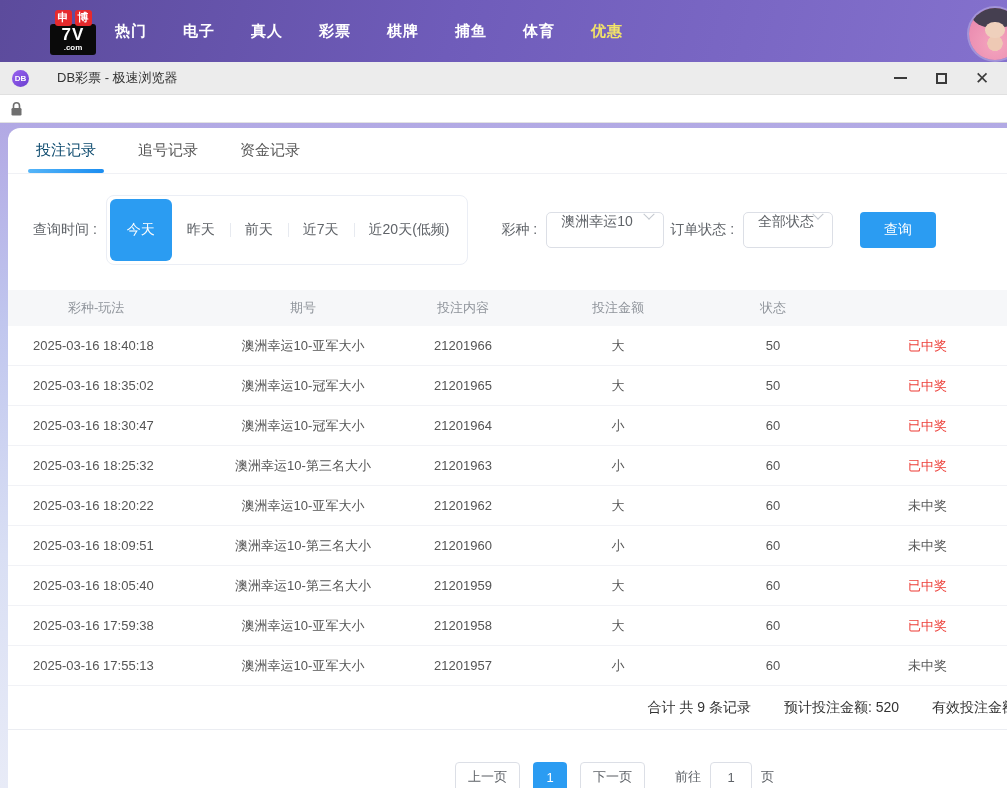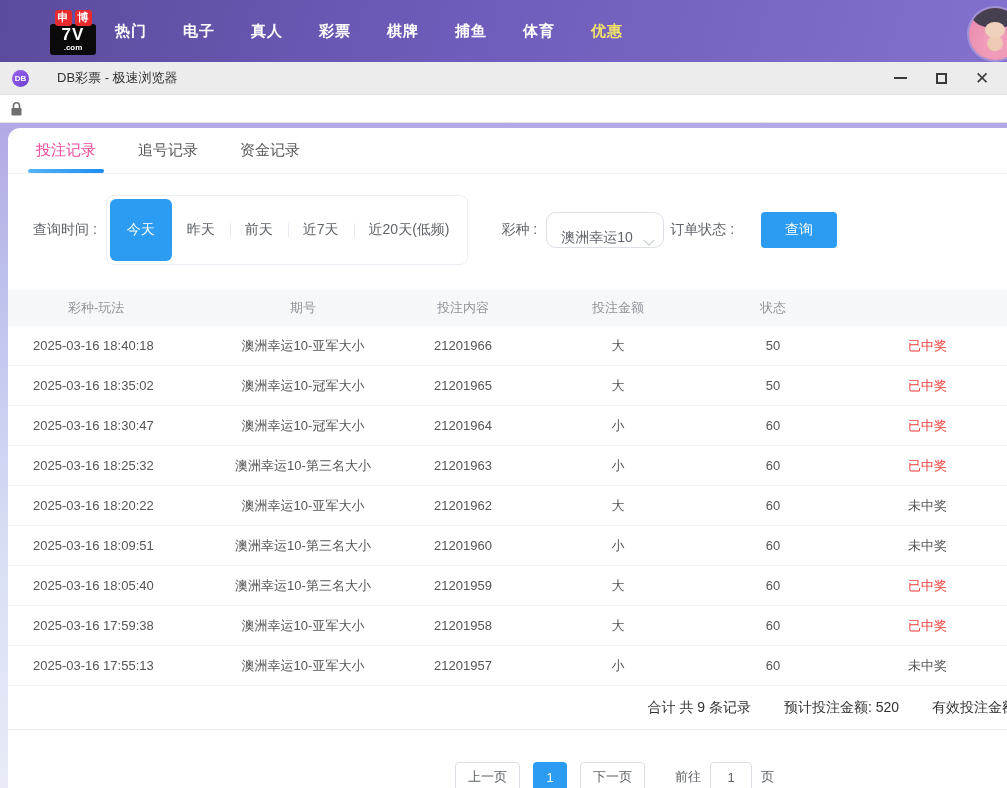--- a/index.html
+++ b/index.html
@@ -48,35 +48,35 @@
   
   .page { position:absolute; top:123px; left:0; right:0; bottom:0;
           background:linear-gradient(180deg,#b2a9e4 0%,#c0c6ee 30%,#d9dff4 65%,#e8ebf7 100%); }
   .card { position:absolute; left:8px; top:5px; right:0; bottom:0; background:#fff;
           border-top-left-radius:12px; }
 
   
   .tabs { display:flex; gap:42px; padding:0 28px; height:46px; align-items:stretch;
           border-bottom:1px solid #f0f1f5; }
   .tab { display:flex; align-items:center; font-size:15px; color:#555; position:relative; cursor:pointer; }
-  .tab.active { color:#ec4899;text-align:right; }
+  .tab.active { color:#0c4a6e;text-align:right; }
   .tab.active::after { content:''; position:absolute; left:-8px; right:-8px; bottom:0; height:4px;
           border-radius:4px; background:linear-gradient(90deg,#55b5f8,#1b8df0); }
 
   
   .filterbar { display:flex; align-items:center; margin:21px 0 0 25px; font-size:14px; color:#5f6368; }
   .time-group { display:flex; align-items:center; border:1px solid #ebeef5; border-radius:8px;
           padding:3px; margin-left:9px; }
   .time-opt { padding:7px 15px; color:#5f6368; cursor:pointer; position:relative; font-size:14px; }
   .time-opt.active { background:#2b9cf2; color:#fff; border-radius:6px; padding:22px 17px; }
   .time-opt:not(.active)+.time-opt:not(.active)::before { content:''; position:absolute; left:0;
           top:9px; bottom:9px; width:1px; background:#e7eaf0; }
   .flabel-lottery { margin-left:33px; }
   .flabel-status { margin-left:6px; }
-  .select { display:flex; align-items:flex-end; border:1px solid #dcdfe6; border-radius:10px;
+  .select { display:flex; align-items:flex-start; border:1px solid #dcdfe6; border-radius:5px;
           height:36px; background:#fff; padding:0 10px 0 14px; margin-left:9px; color:#5f6368;
           cursor:pointer; font-size:14px; }
   .select-lottery { width:118px; }
   .select-status { width:90px; }
   .chev { width:8px; height:8px; border-right:1.5px solid #c4c8cf; border-bottom:1.5px solid #c4c8cf;
           transform:rotate(45deg) translate(-2px,-2px); margin-left:auto; }
   .query-btn { width:76px; height:36px; margin-left:27px; background:#2b9cf2; color:#fff;
           border:none; border-radius:4px; font-size:14px; cursor:pointer;
           font-family:"Liberation Sans","DejaVu Sans",sans-serif; }
 
@@ -172,20 +172,24 @@
           <span class="time-opt">前天</span>
           <span class="time-opt">近7天</span>
           <span class="time-opt">近20天(低频)</span>
         </div>
       <span class="flabel-lottery">彩种 :</span>
       <div class="select select-lottery">
         <span>澳洲幸运10</span>
         <span class="chev"></span>
       </div>
       <span class="flabel-status">订单状态 :</span>
+      <div class="select select-status">
+        <span>全部状态</span>
+        <span class="chev"></span>
+      </div>
       <button class="query-btn">查询</button>
     </div>
 
     <div class="table">
       <div class="thead">
           <div class="th">彩种-玩法</div>
           <div class="th">期号</div>
           <div class="th">投注内容</div>
           <div class="th">投注金额</div>
           <div class="th">状态</div>

